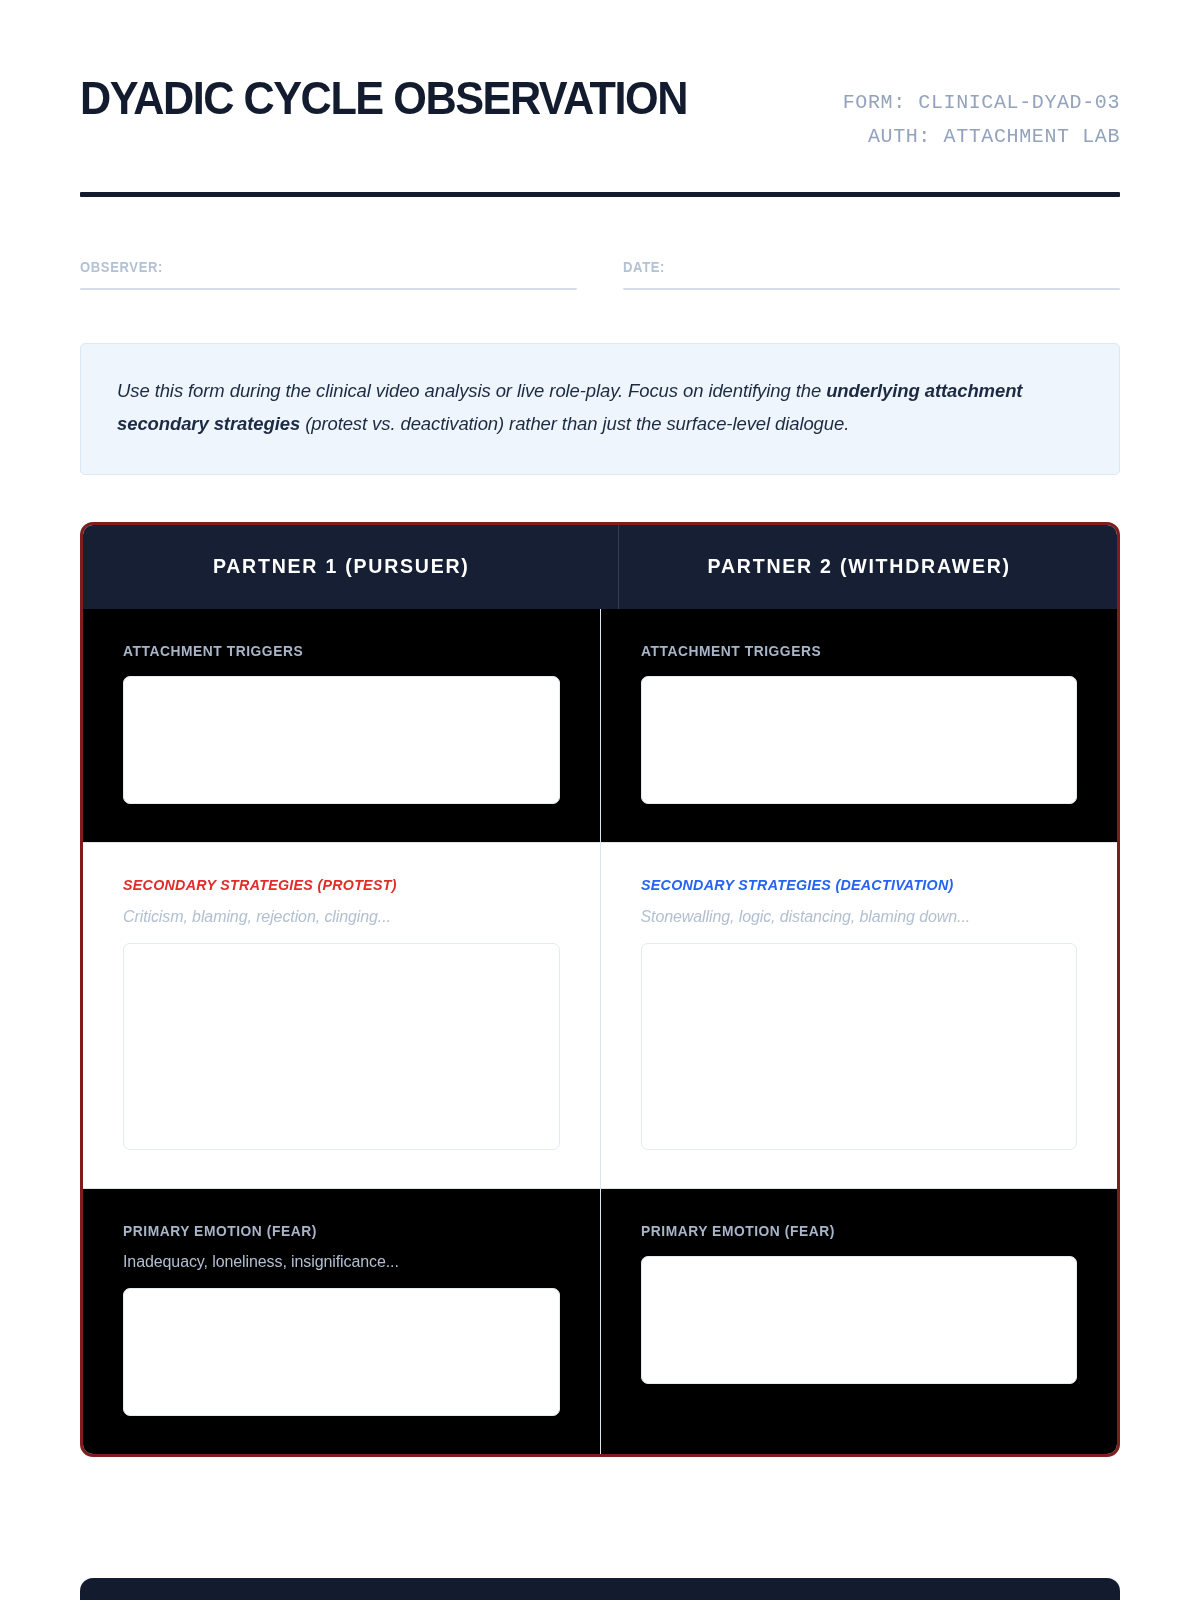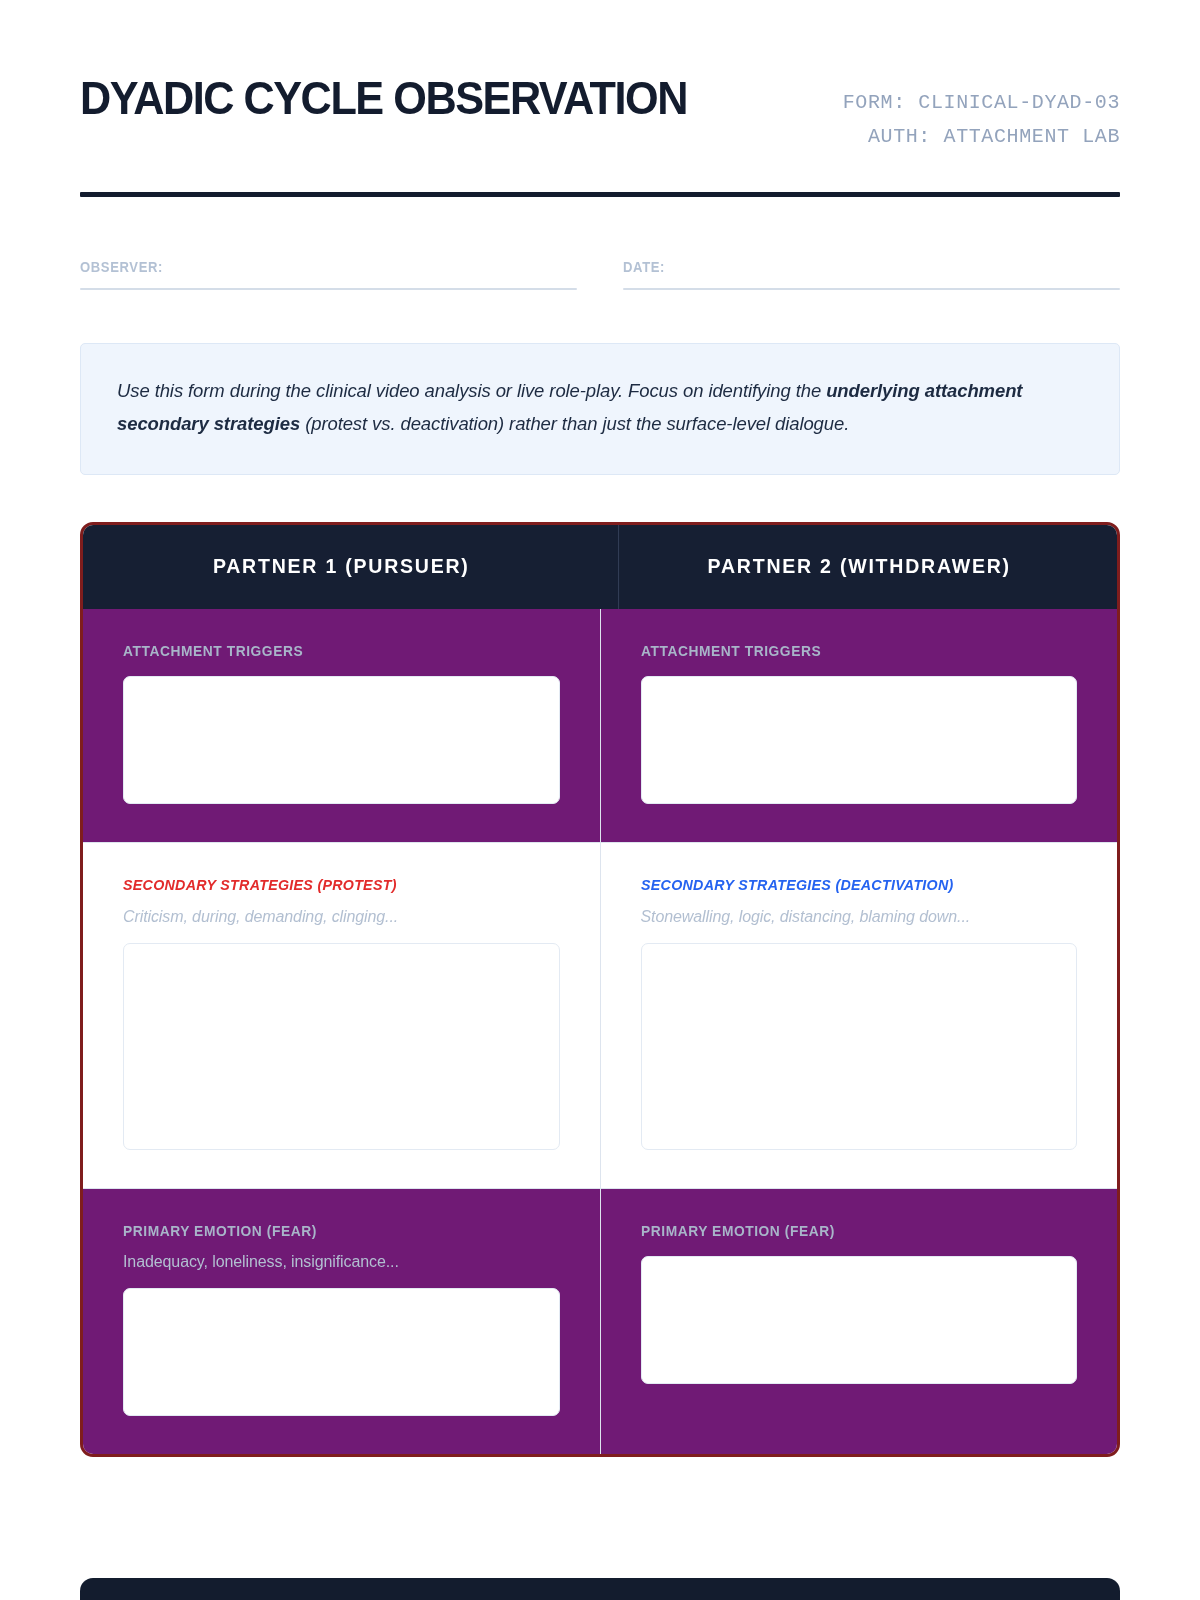--- a/index.html
+++ b/index.html
@@ -124,21 +124,21 @@
 
   .grid-row { display: flex; }
   .grid-row + .grid-row { border-top: 1.5px solid #dde4ee; }
   .grid-row .cell {
     flex: 1;
     width: 50%;
     padding: 33px 40px 38px 40px;
   }
   .grid-row .cell + .cell { border-left: 1.5px solid #dde4ee; }
 
-  .row-tinted .cell { background: #701a75; }
+  .row-tinted .cell { background: #000000; }
   .row-plain .cell  { background: #ffffff; font-style: italic; }
 
   .cell-label {
     font-size: 15px;
     font-weight: 700;
     letter-spacing: 0.6px;
     color: #a8b5c9;
     display: block;
     transform: scaleX(0.92);
     transform-origin: left center;
@@ -219,21 +219,21 @@
       </div>
       <div class="cell">
         <span class="cell-label">ATTACHMENT TRIGGERS</span>
         <div class="writebox h-sm"></div>
       </div>
     </div>
 
     <div class="grid-row row-plain">
       <div class="cell">
         <span class="cell-label accent-red">SECONDARY STRATEGIES (PROTEST)</span>
-        <span class="cell-hint">Criticism, during, demanding, clinging...</span>
+        <span class="cell-hint">Criticism, blaming, rejection, clinging...</span>
         <div class="writebox h-lg"></div>
       </div>
       <div class="cell">
         <span class="cell-label accent-blue">SECONDARY STRATEGIES (DEACTIVATION)</span>
         <span class="cell-hint">Stonewalling, logic, distancing, blaming down...</span>
         <div class="writebox h-lg"></div>
       </div>
     </div>
 
     <div class="grid-row row-tinted">

